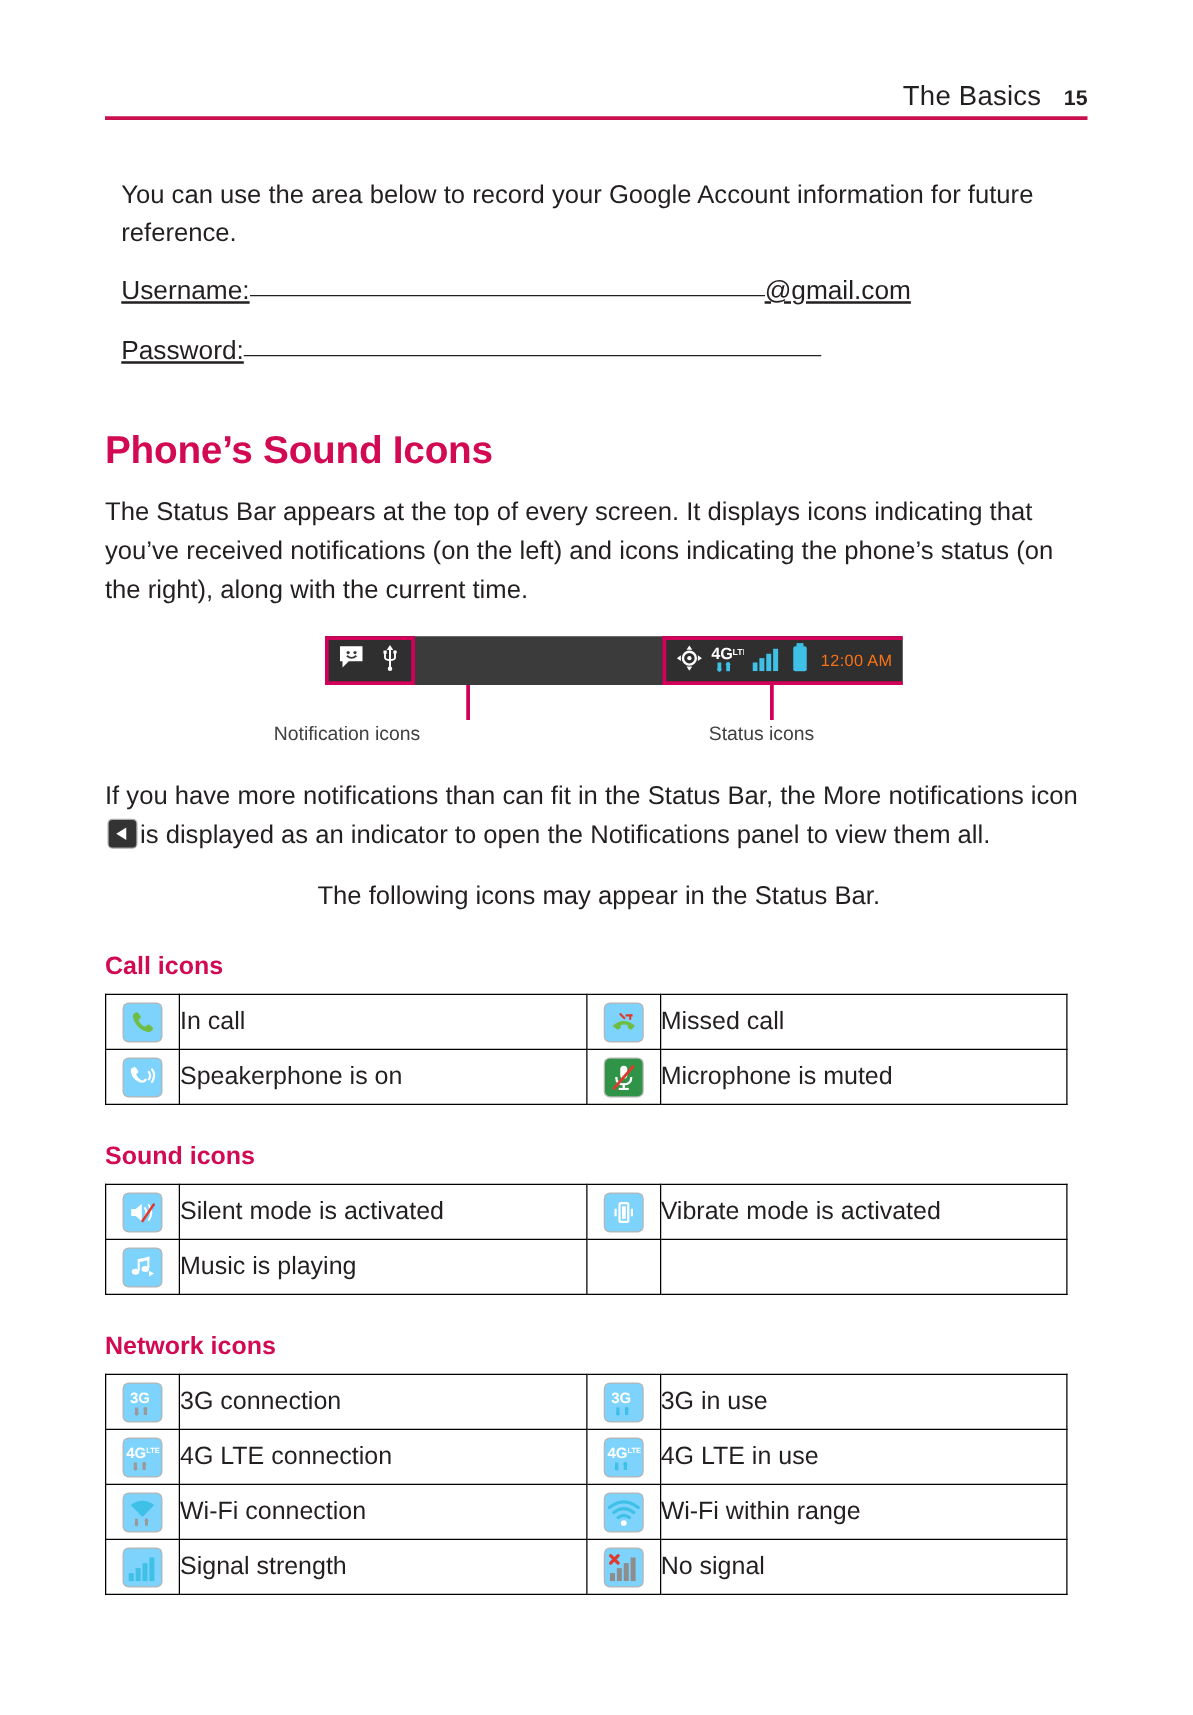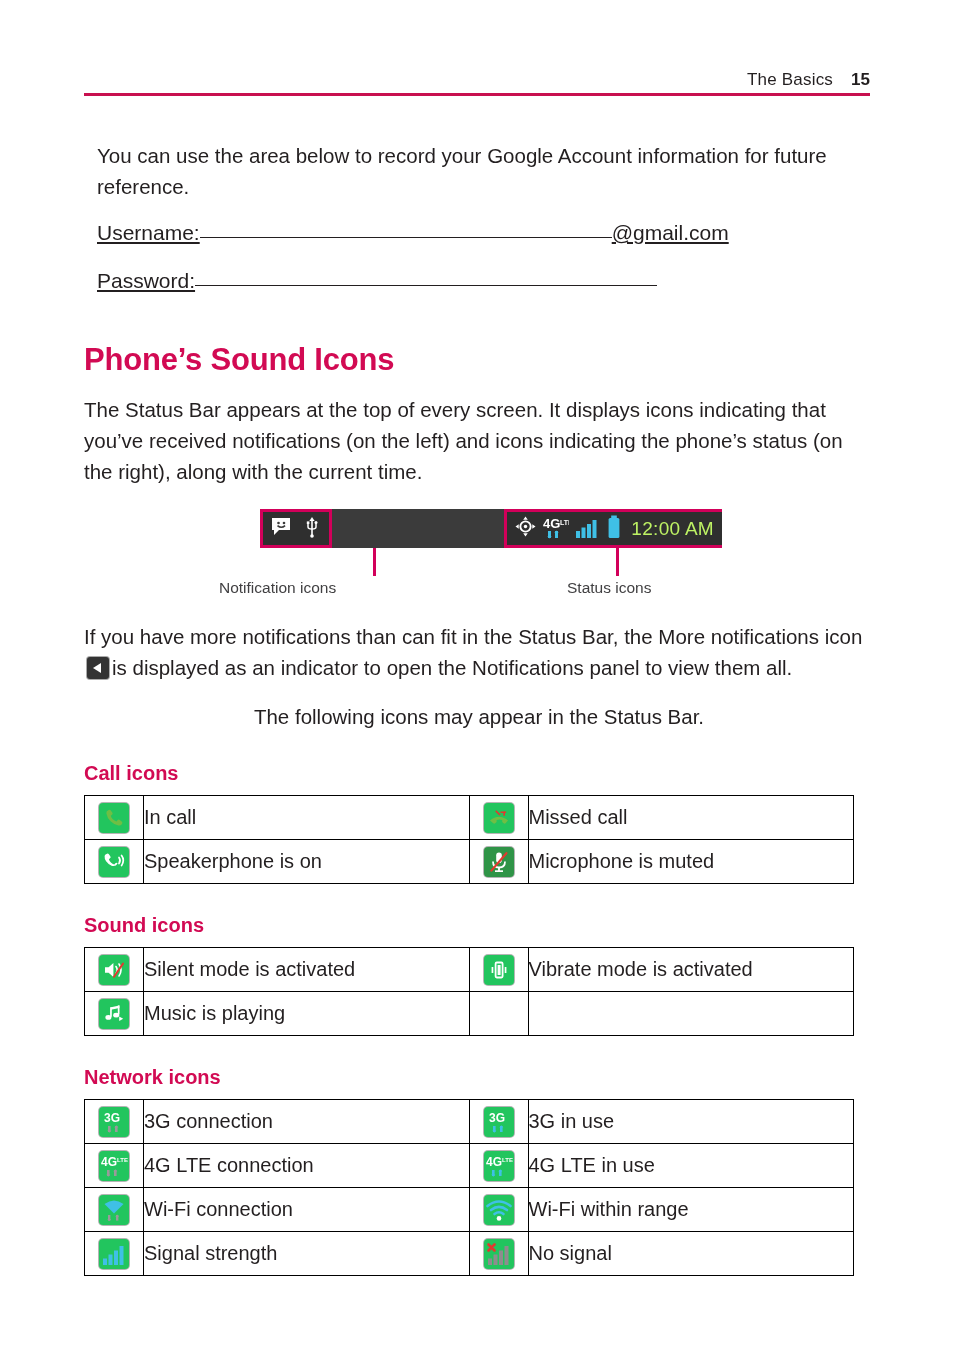--- a/index.html
+++ b/index.html
@@ -39,21 +39,21 @@
   }
   .header-inner {
     position: absolute;
     right: 0;
     bottom: 6px;
     display: flex;
     align-items: baseline;
     gap: 18px;
   }
   .header-title {
-    font-size: 17px;
+    font-size: 22px;
     letter-spacing: 0.2px;
     color: #231f20;
   }
   .header-pageno {
     font-size: 17px;
     font-weight: bold;
     color: #231f20;
   }
 
   
@@ -139,22 +139,22 @@
     align-items: center;
     gap: 7px;
     height: 39px;
     padding: 0 8px;
     box-sizing: border-box;
     background: #2f2f2f;
     border: 3px solid #d2005a;
     border-right: none;
   }
   .sb-time {
-    color: #bef264;
-    font-size: 19px;
+    color: #f97316;
+    font-size: 13px;
     letter-spacing: 0.3px;
     white-space: nowrap;
     padding-left: 3px;
   }
 
   .callout-line {
     position: absolute;
     width: 2.5px;
     background: #d2005a;
   }
@@ -216,21 +216,21 @@
   .tile {
     display: inline-block;
     width: 30px;
     height: 30px;
     border-radius: 4px;
     position: relative;
     vertical-align: middle;
     box-shadow: 0 0 0 1px #b5b5b5;
     overflow: hidden;
   }
-  .tile-dark { background: #22c55e; text-decoration: underline; }
+  .tile-dark { background: #7dd3fc; text-decoration: underline; }
   .tile-green { background: #2f9447; }
   .tile svg { display: block; }
 
   .glyph-wrap {
     position: absolute;
     inset: 0;
     display: flex;
     align-items: center;
     justify-content: center;
   }

